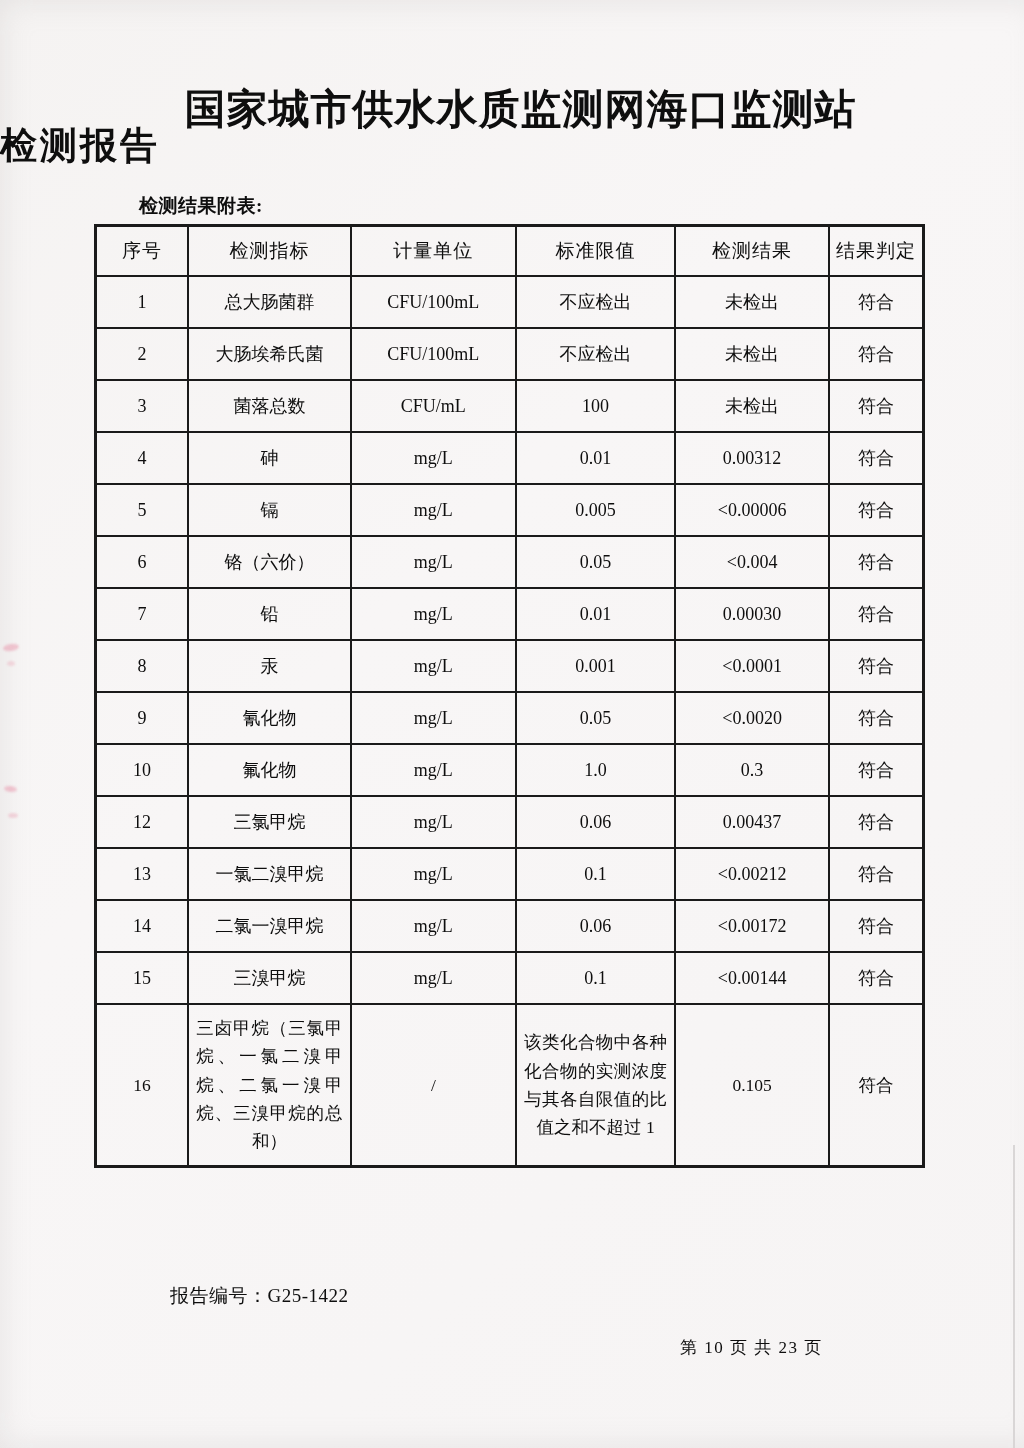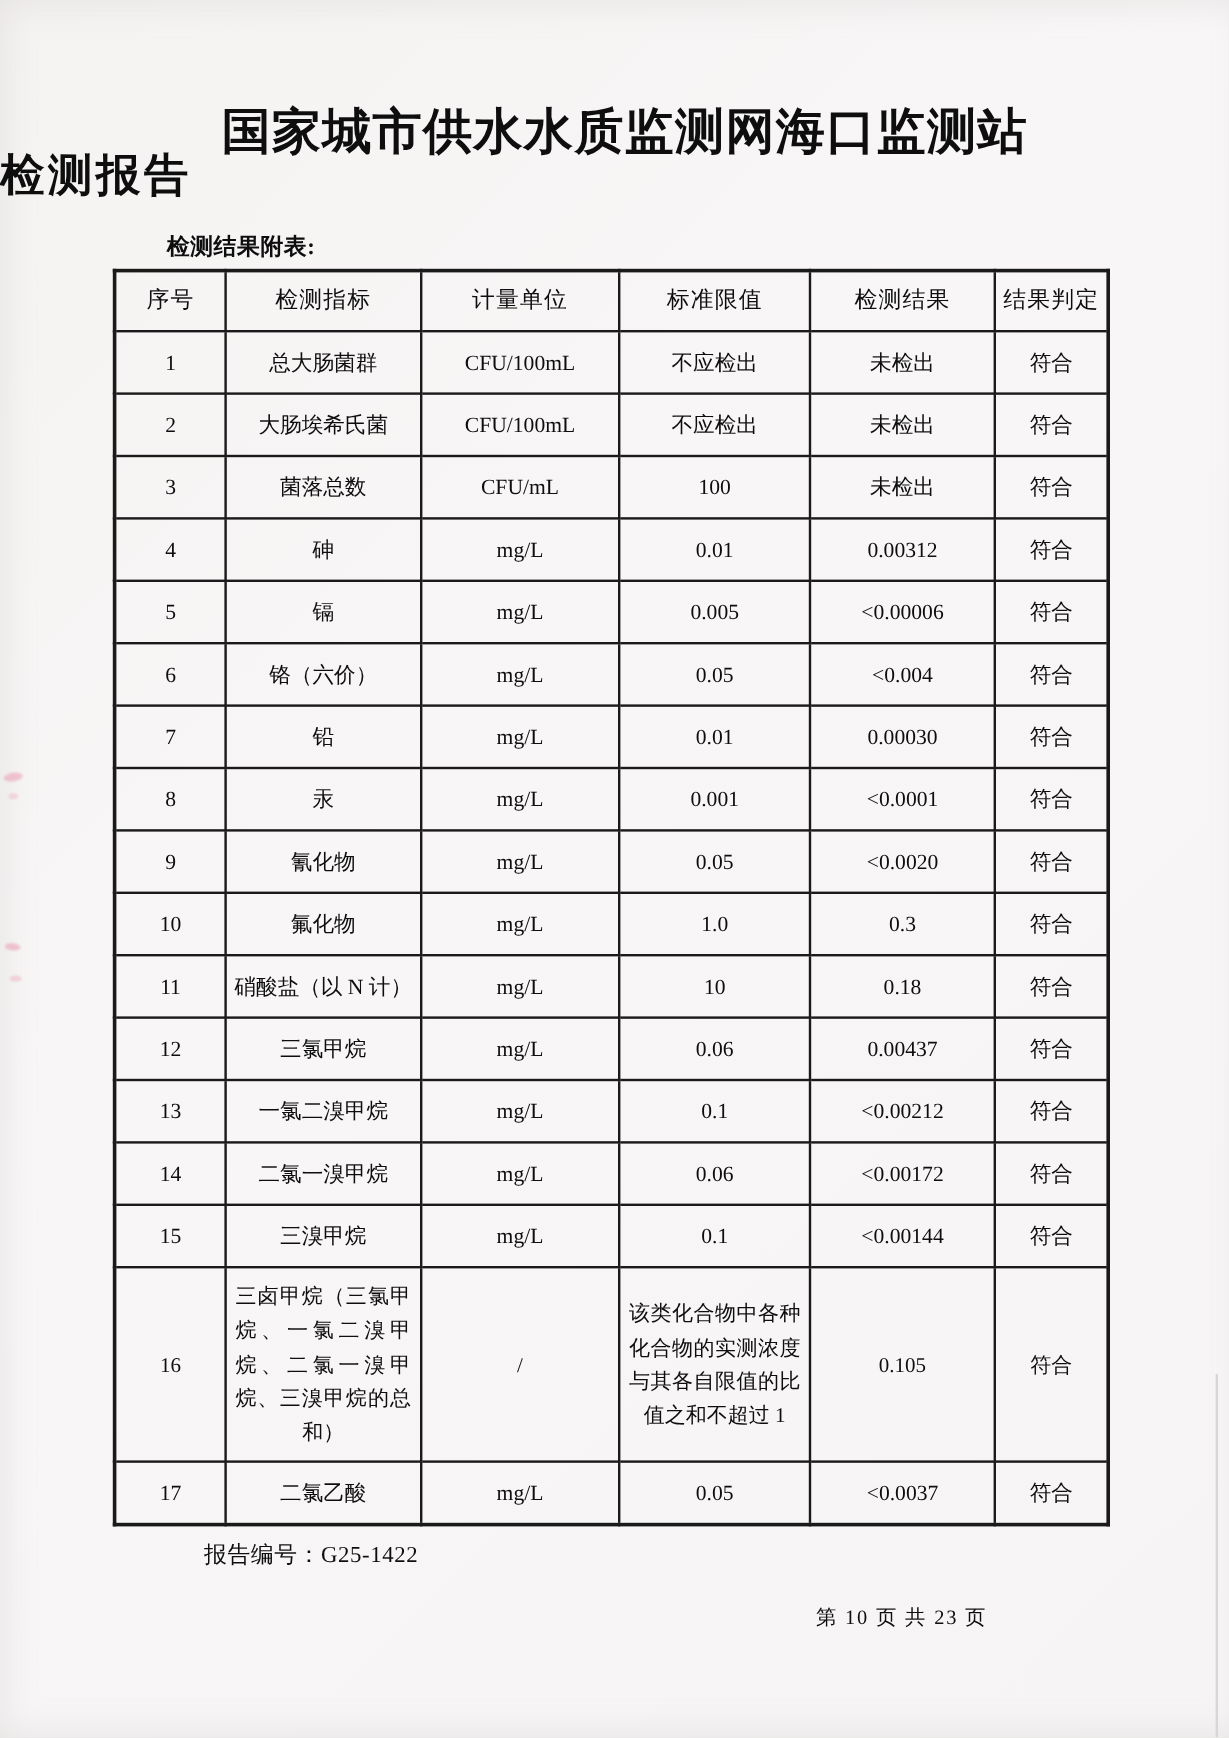--- a/index.html
+++ b/index.html
@@ -225,28 +225,20 @@
         </tr>
         <tr>
           <td>10</td>
           <td>氟化物</td>
           <td>mg/L</td>
           <td>1.0</td>
           <td>0.3</td>
           <td>符合</td>
         </tr>
         <tr>
-          <td>11</td>
-          <td>硝酸盐（以 N 计）</td>
-          <td>mg/L</td>
-          <td>10</td>
-          <td>0.18</td>
-          <td>符合</td>
-        </tr>
-        <tr>
           <td>12</td>
           <td>三氯甲烷</td>
           <td>mg/L</td>
           <td>0.06</td>
           <td>0.00437</td>
           <td>符合</td>
         </tr>
         <tr>
           <td>13</td>
           <td>一氯二溴甲烷</td>
@@ -272,28 +264,20 @@
           <td>符合</td>
         </tr>
         <tr class="tall-row">
           <td>16</td>
           <td>三卤甲烷（三氯甲烷、一氯二溴甲烷、二氯一溴甲烷、三溴甲烷的总和）</td>
           <td>/</td>
           <td>该类化合物中各种化合物的实测浓度与其各自限值的比值之和不超过 1</td>
           <td>0.105</td>
           <td>符合</td>
         </tr>
-        <tr>
-          <td>17</td>
-          <td>二氯乙酸</td>
-          <td>mg/L</td>
-          <td>0.05</td>
-          <td>&lt;0.0037</td>
-          <td>符合</td>
-        </tr>
       </tbody>
   </table>
 
   <div class="footer-left">
     <span>报告编号：</span><span>G25-1422</span>
   </div>
 
   <div class="footer-right">第 10 页  共 23 页</div>
 
   <div class="smudge s1"></div>

